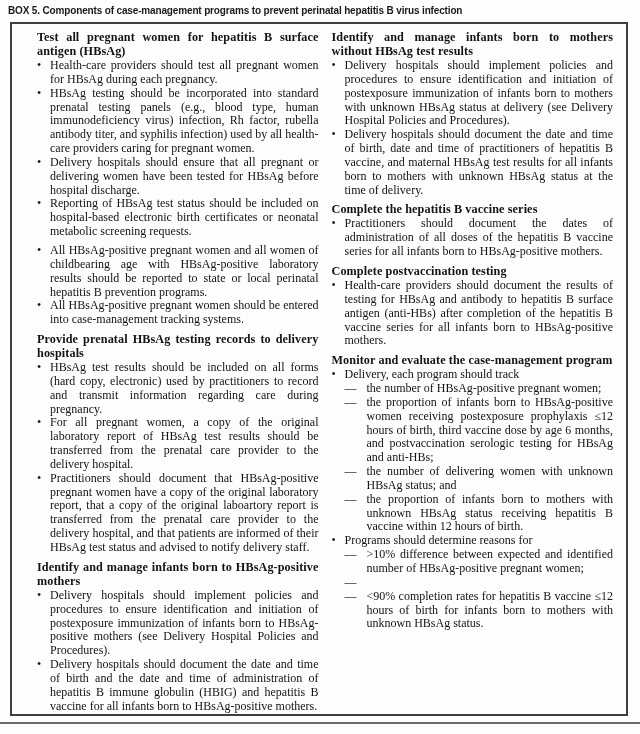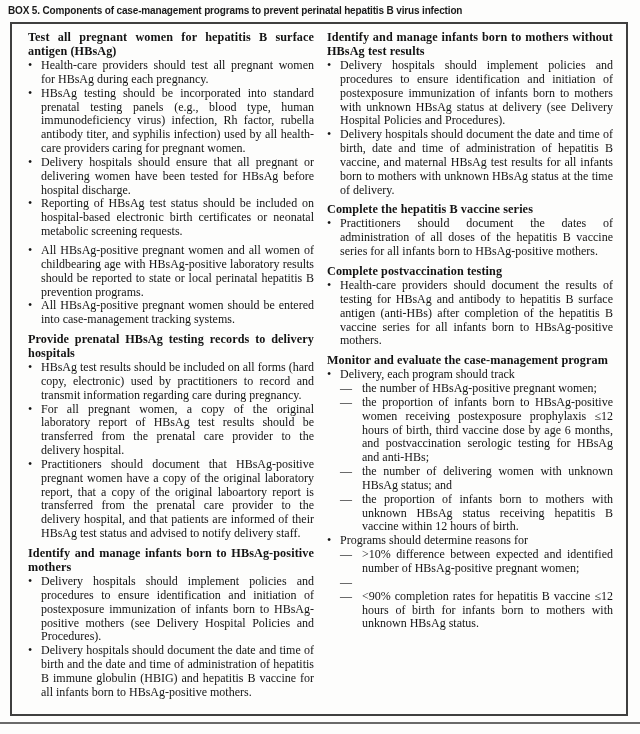--- a/index.html
+++ b/index.html
@@ -27,21 +27,21 @@
   }
   .box {
     position:absolute;
     top:22px; left:10px;
     width:618px; height:694px;
     box-sizing:border-box;
     border:2px solid #3f3f3f;
     background:#fdfdfc;
     display:flex;
     gap:13px;
-    padding:4px 13px 4px 16px;
+    padding:4px 13px 4px 25px;
   }
   .col {
     flex:1 1 0;
     min-width:0;
     font-size:12px;
     line-height:13.85px;
   }
   .section { margin-top:5px; }
   .section:first-child { margin-top:2px; }
   .section-heading {
@@ -149,21 +149,21 @@
     <div class="col">
 
       <div class="section">
         <h3 class="section-heading">Identify and manage infants born to mothers without HBsAg test results</h3>
         <div class="bullet-item">
           <span class="marker">•</span>
           <span class="txt">Delivery hospitals should implement policies and procedures to ensure identification and initiation of postexposure immunization of infants born to mothers with unknown HBsAg status at delivery (see Delivery Hospital Policies and Procedures).</span>
         </div>
         <div class="bullet-item">
           <span class="marker">•</span>
-          <span class="txt">Delivery hospitals should document the date and time of birth, date and time of administration of hepatitis B vaccine, and maternal HBsAg test results for all infants born to mothers with unknown HBsAg status at the time of delivery.</span>
+          <span class="txt">Delivery hospitals should document the date and time of birth, date and time of practitioners of hepatitis B vaccine, and maternal HBsAg test results for all infants born to mothers with unknown HBsAg status at the time of delivery.</span>
         </div>
       </div>
 
       <div class="section">
         <h3 class="section-heading">Complete the hepatitis B vaccine series</h3>
         <div class="bullet-item">
           <span class="marker">•</span>
           <span class="txt">Practitioners should document the dates of administration of all doses of the hepatitis B vaccine series for all infants born to HBsAg-positive mothers.</span>
         </div>
       </div>

